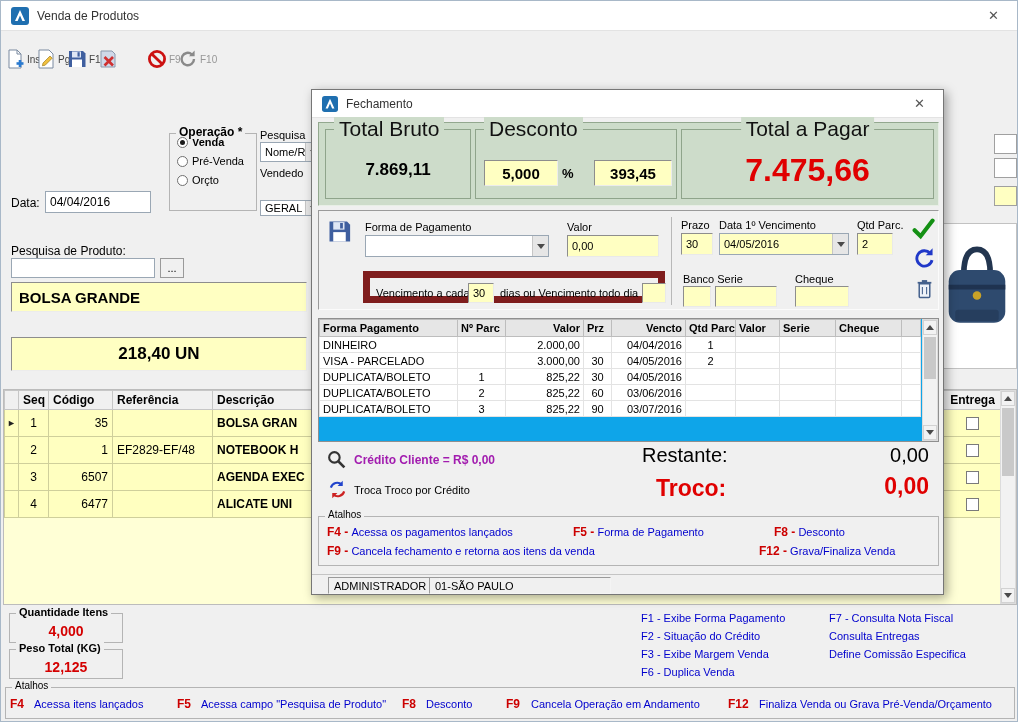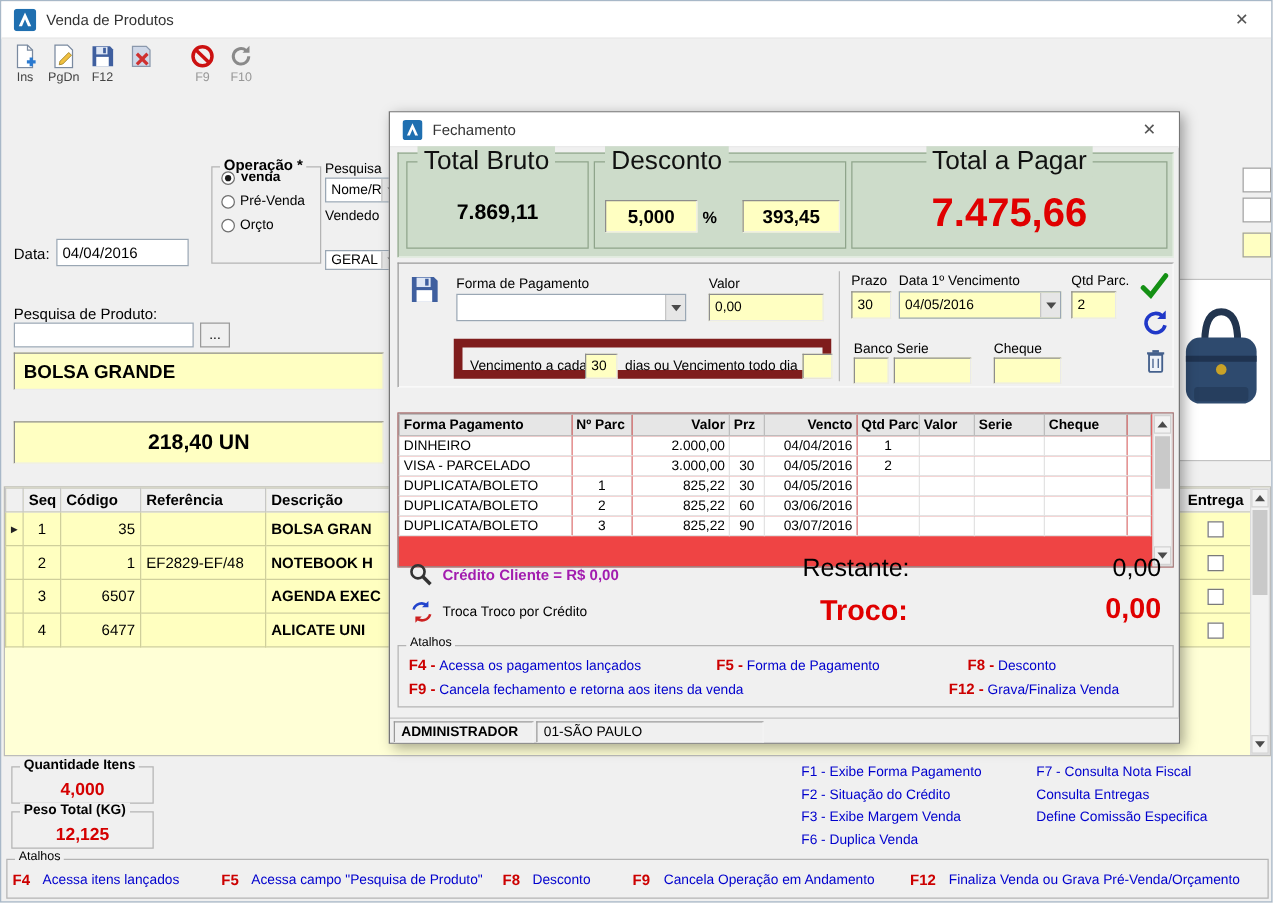--- a/index.html
+++ b/index.html
@@ -4,21 +4,21 @@
 <style>
   *{margin:0;padding:0;box-sizing:border-box}
   html,body{width:1018px;height:722px}
   body{font-family:"Liberation Sans",sans-serif;font-size:11px;color:#000;background:#f0f0f0;overflow:hidden}
   #win{position:relative;width:1018px;height:722px;background:#f0f0f0;border:1px solid #a8b8c8;overflow:hidden}
   .abs{position:absolute}
   .titlebar{position:absolute;left:0;top:0;right:0;height:30px;background:#fff;border-bottom:1px solid #e3e3e3;display:flex;align-items:center;padding:0 10px;gap:8px}
   .titlebar .title{font-size:12px;color:#333}
   .close-x{margin-left:auto;font-size:13px;color:#555;padding:2px 8px;cursor:pointer}
   .toolbar{position:absolute;left:4px;top:34px;height:52px;display:flex;align-items:flex-start}
-  .tbtn{width:30px;height:48px;display:flex;flex-direction:column;align-items:center;gap:2px;margin-right:1px;cursor:pointer}
+  .tbtn{width:30px;height:48px;display:flex;flex-direction:row;align-items:center;gap:2px;margin-right:1px;cursor:pointer}
   .tbtn .tlabel{font-size:10px;color:#444}
   .tbtn .tlabel.dim{color:#979797}
   .gap{width:18px}
   .lbl{font-size:11px;color:#000;white-space:nowrap}
   .lbl12{font-size:12px}
   .fieldset{position:absolute;border:1px solid #b4b4b4}
   .flegend{position:absolute;top:-8px;left:6px;background:#f0f0f0;padding:0 3px;font-size:11px;white-space:nowrap}
   .flegend.bold{font-weight:bold;font-size:12px;top:-9px}
   .radio-row{display:flex;align-items:center;height:16px;margin:3px 0 0 7px;font-size:11px;cursor:pointer;white-space:nowrap}
   .radio{width:11px;height:11px;border:1px solid #707070;border-radius:50%;background:#fff;display:inline-block;margin-right:4px;position:relative;flex:none}
@@ -57,21 +57,21 @@
   .glegend{position:absolute;top:-13px;left:8px;background:#cddcca;padding:0 5px;font-size:21px;color:#111;white-space:nowrap}
   .glegend.center{left:50%;transform:translateX(-50%)}
   .bruto-val{margin-top:30px;text-align:center;font-size:17px;font-weight:bold}
   .pagar-val{margin-top:22px;text-align:center;font-size:32px;font-weight:bold;color:#e00000}
   .gyellow{position:absolute;background:#ffffc2;border:1px solid;border-color:#8d8d8d #ececec #ececec #8d8d8d;display:flex;align-items:center;justify-content:center;font-size:15px;font-weight:bold}
   .entry-panel{position:absolute;left:6px;top:120px;width:621px;height:100px;background:#f0f0f0;border:1px solid;border-color:#9a9a9a #fbfbfb #fbfbfb #9a9a9a}
   .entry-panel .lbl,.entry-panel .yellow-input,.entry-panel .combo,.entry-panel .subpanel,.entry-panel .vline{position:absolute}
   .vline{width:1px;background:#b8b8b8}
   .subpanel{border:7px solid #7f1d1d}
   .subpanel .lbl,.subpanel .yellow-input{position:absolute}
-  .pay-wrap{position:absolute;left:6px;top:240px;width:621px;height:124px;background:#ef4444;border:1px solid #8f8f8f}
+  .pay-wrap{position:absolute;left:6px;top:228px;width:621px;height:124px;background:#0ea5e9;border:1px solid #8f8f8f}
   .pay-tbl{width:602px}
   .pay-tbl th{background:#e6e6e6;border:1px solid #bdbdbd;font-size:11px;font-weight:bold;height:17px;padding:0 3px;text-align:left;white-space:nowrap;overflow:hidden}
   .pay-tbl td{border:1px solid #e3e3e3;background:#fff;font-size:11px;height:16px;padding:0 3px;white-space:nowrap;overflow:hidden}
   .pay-tbl td:nth-child(2){text-align:center}
   .pay-tbl td:nth-child(3),.pay-tbl th:nth-child(3){text-align:right}
   .pay-tbl td:nth-child(4){text-align:center}
   .pay-tbl td:nth-child(5),.pay-tbl th:nth-child(5){text-align:right}
   .pay-tbl td:nth-child(6){text-align:center}
   .credito{color:#a21caf;font-weight:bold;font-size:12px;white-space:nowrap}
   .restante-lbl,.restante-val{font-size:20px;color:#000;white-space:nowrap}
@@ -568,18 +568,18 @@
     <div class="fieldset" style="left:6px;top:426px;width:621px;height:50px">
       <span class="flegend" style="font-size:10px">Atalhos</span>
       <span class="abs" style="left:8px;top:8px;white-space:nowrap"><span class="key">F4 -</span>&nbsp;<span class="bluelink">Acessa os pagamentos lançados</span></span>
       <span class="abs" style="left:254px;top:8px;white-space:nowrap"><span class="key">F5 -</span>&nbsp;<span class="bluelink">Forma de Pagamento</span></span>
       <span class="abs" style="left:455px;top:8px;white-space:nowrap"><span class="key">F8 -</span>&nbsp;<span class="bluelink">Desconto</span></span>
       <span class="abs" style="left:8px;top:27px;white-space:nowrap"><span class="key">F9 -</span>&nbsp;<span class="bluelink">Cancela fechamento e retorna aos itens da venda</span></span>
       <span class="abs" style="left:440px;top:27px;white-space:nowrap"><span class="key">F12 -</span>&nbsp;<span class="bluelink">Grava/Finaliza Venda</span></span>
     </div>
 
     <div class="statusbar">
-      <div class="scell" style="left:3px;width:112px;font-weight:bold">ADMINISTRADOR</div>
+      <div class="scell" style="left:16px;width:112px;font-weight:normal">ADMINISTRADOR</div>
       <div class="scell" style="left:117px;width:182px">01-SÃO PAULO</div>
     </div>
   </div>
 
 </div>
 
 </body></html>

